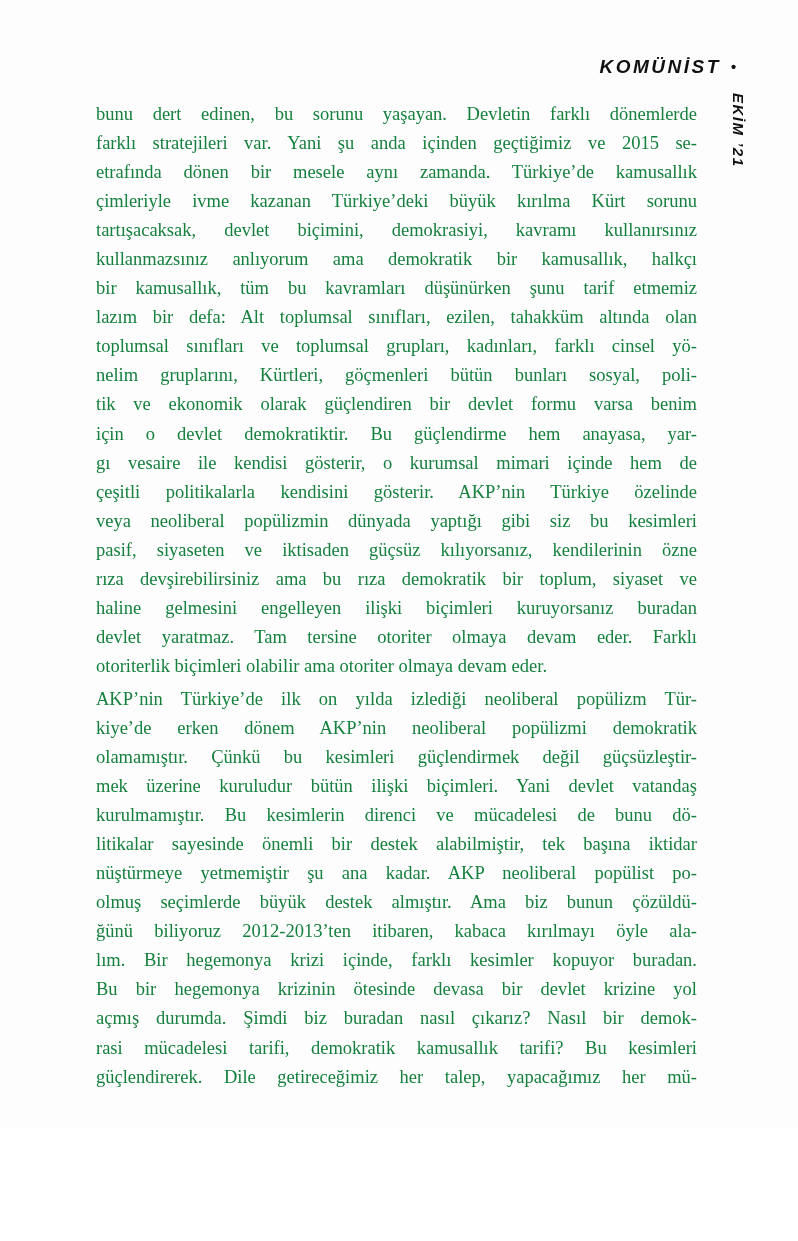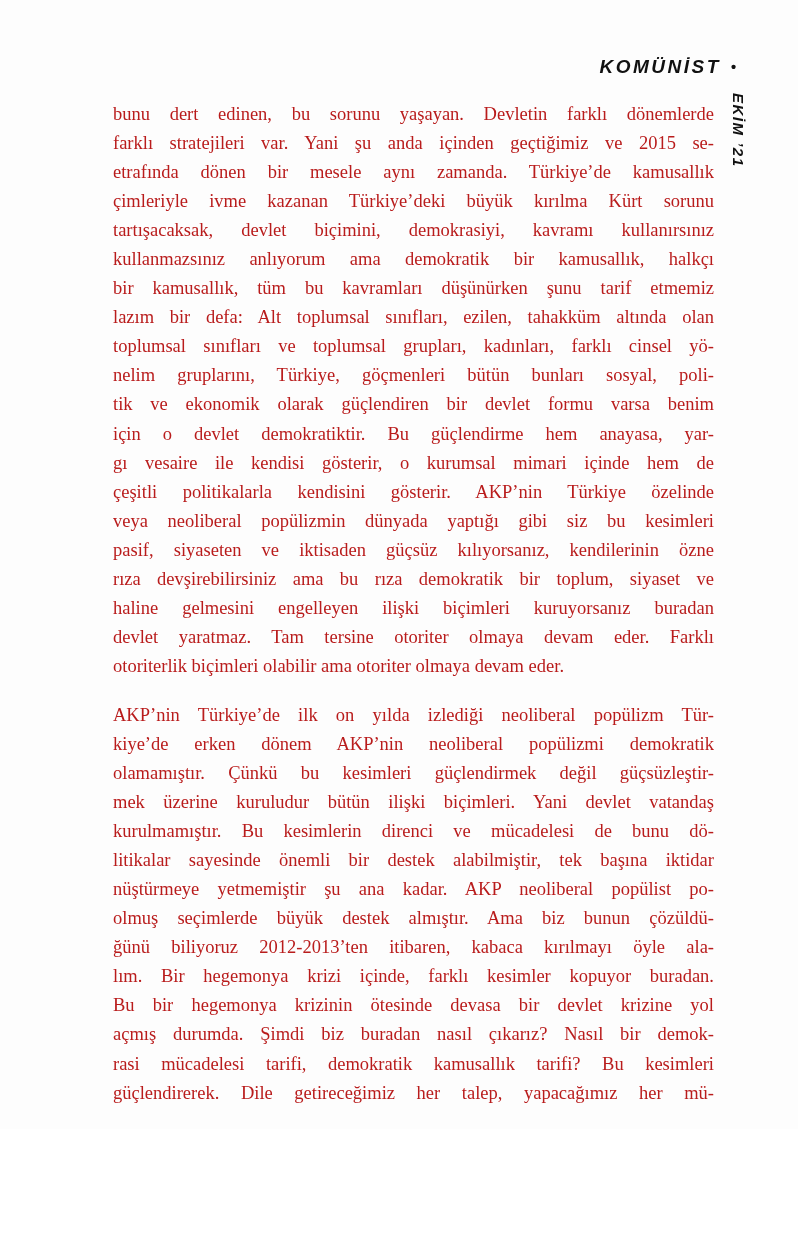--- a/index.html
+++ b/index.html
@@ -45,29 +45,29 @@
     font-weight: 700;
     font-style: italic;
     font-size: 15px;
     letter-spacing: 1.5px;
     color: #111111;
     white-space: nowrap;
   }
   
   .body-text {
     position: absolute;
-    left: 113px;
+    left: 96px;
     top: 100px;
     width: 601px;
     font-size: 18.5px;
     line-height: 29.05px;
-    color: #b91c1c;
+    color: #15803d;
   }
   .para { margin: 0; }
-  .para + .para { margin-top: 20px; }
+  .para + .para { margin-top: 4px; }
   .line {
     height: 29.05px;
     overflow: hidden;
     text-align: justify;
     text-align-last: justify;
   }
   .line.last {
     text-align-last: left;
   }
   
@@ -96,21 +96,21 @@
       <div class="para">
         <div class="line">bunu dert edinen, bu sorunu yaşayan. Devletin farklı dönemlerde</div>
         <div class="line">farklı stratejileri var. Yani şu anda içinden geçtiğimiz ve 2015 se-</div>
         <div class="line">etrafında dönen bir mesele aynı zamanda. Türkiye’de kamusallık</div>
         <div class="line">çimleriyle ivme kazanan Türkiye’deki büyük kırılma Kürt sorunu</div>
         <div class="line">tartışacaksak, devlet biçimini, demokrasiyi, kavramı kullanırsınız</div>
         <div class="line">kullanmazsınız anlıyorum ama demokratik bir kamusallık, halkçı</div>
         <div class="line">bir kamusallık, tüm bu kavramları düşünürken şunu tarif etmemiz</div>
         <div class="line">lazım bir defa: Alt toplumsal sınıfları, ezilen, tahakküm altında olan</div>
         <div class="line">toplumsal sınıfları ve toplumsal grupları, kadınları, farklı cinsel yö-</div>
-        <div class="line">nelim gruplarını, Türkiye, göçmenleri bütün bunları sosyal, poli-</div>
+        <div class="line">nelim gruplarını, Kürtleri, göçmenleri bütün bunları sosyal, poli-</div>
         <div class="line">tik ve ekonomik olarak güçlendiren bir devlet formu varsa benim</div>
         <div class="line">için o devlet demokratiktir. Bu güçlendirme hem anayasa, yar-</div>
         <div class="line">gı vesaire ile kendisi gösterir, o kurumsal mimari içinde hem de</div>
         <div class="line">çeşitli politikalarla kendisini gösterir. AKP’nin Türkiye özelinde</div>
         <div class="line">veya neoliberal popülizmin dünyada yaptığı gibi siz bu kesimleri</div>
         <div class="line">pasif, siyaseten ve iktisaden güçsüz kılıyorsanız, kendilerinin özne</div>
         <div class="line">rıza devşirebilirsiniz ama bu rıza demokratik bir toplum, siyaset ve</div>
         <div class="line">haline gelmesini engelleyen ilişki biçimleri kuruyorsanız buradan</div>
         <div class="line">devlet yaratmaz. Tam tersine otoriter olmaya devam eder. Farklı</div>
         <div class="line last">otoriterlik biçimleri olabilir ama otoriter olmaya devam eder.</div>

